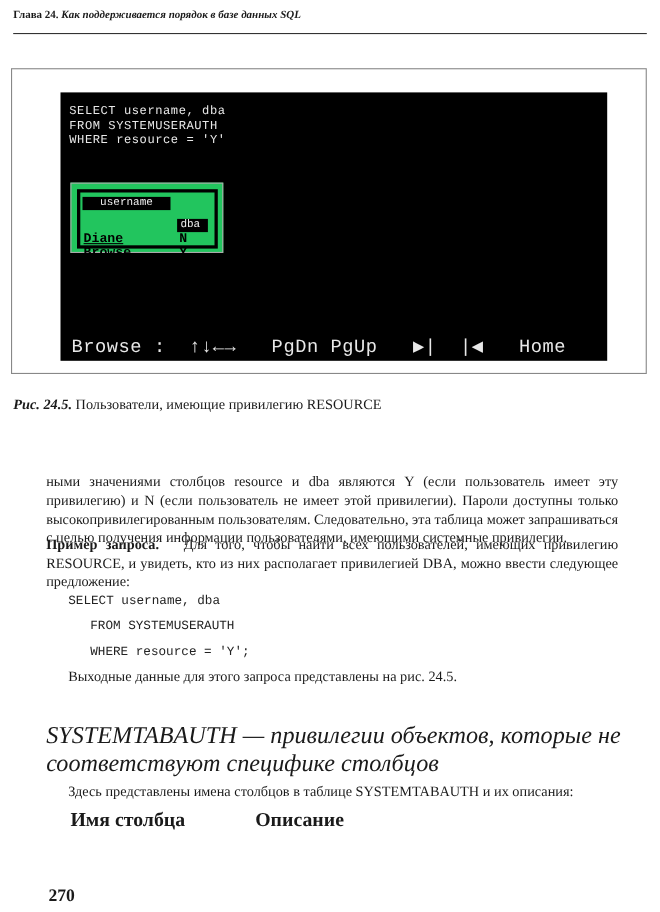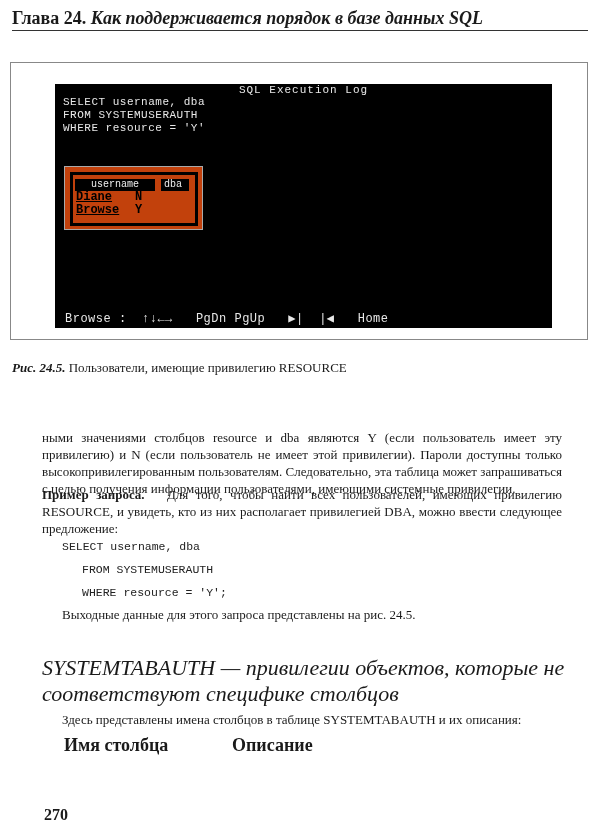--- a/index.html
+++ b/index.html
@@ -1,32 +1,32 @@
 <!DOCTYPE html>
 <html><head>
 <meta charset="utf-8">
 <style>
   html,body{margin:0;padding:0;background:#fff;}
   body{width:600px;height:829px;position:relative;overflow:hidden;font-family:"Liberation Serif",serif;color:#1a1a1a;}
-  .running-head{position:absolute;left:12px;top:8px;font-size:18px;font-weight:bold;}
+  .running-head{position:absolute;left:12px;top:8px;font-size:10px;font-weight:bold;}
   .running-head i{font-style:italic;}
   .head-rule{position:absolute;left:12px;top:30px;width:576px;height:1px;background:#333;}
   .figure-frame{position:absolute;left:10px;top:62px;width:576px;height:276px;border:1px solid #888;background:#fff;}
   .terminal{position:absolute;left:55px;top:84px;width:497px;height:244px;background:#000;color:#ddd;font-family:"Liberation Mono",monospace;}
   .term-title{position:absolute;left:0;right:0;top:0;text-align:center;font-size:11px;letter-spacing:1px;color:#e8e8e8;}
   .term-sql{position:absolute;left:8px;top:12px;font-size:11px;line-height:13px;white-space:pre;color:#e8e8e8;letter-spacing:0.5px;}
-  .result-box{position:absolute;left:9px;top:82px;width:137px;height:62px;background:#c2410c;border:1px solid #aaa;}
+  .result-box{position:absolute;left:9px;top:82px;width:137px;height:62px;background:#22c55e;border:1px solid #aaa;}
   .result-inner{position:absolute;left:5px;top:5px;width:122px;height:48px;border:3px solid #000;}
   .res-head{display:flex;margin:4px 2px 0 2px;}
   .res-head span{background:#000;color:#eee;font-size:10px;padding:0 3px;height:12px;line-height:12px;}
   .res-head .c1{width:74px;text-align:center;margin-right:6px;}
-  .res-head .c2{width:22px;}
+  .res-head .c2{width:22px;margin-top:20px;}
   .res-row{display:flex;margin-left:3px;font-weight:bold;font-size:12px;line-height:13px;color:#000;font-family:"Liberation Mono",monospace;}
-  .res-row .c1{width:59px;text-decoration:underline;}
-  .term-status{position:absolute;left:0;right:0;bottom:2px;font-size:12px;color:#e8e8e8;white-space:pre;padding-left:10px;letter-spacing:0.5px;}
+  .res-row .c1{width:87px;text-decoration:underline;}
+  .term-status{position:absolute;left:0;right:0;bottom:2px;font-size:17px;color:#e8e8e8;white-space:pre;padding-left:10px;letter-spacing:0.5px;}
   .caption{position:absolute;left:12px;top:360px;font-size:13px;}
   .caption b{font-style:italic;}
   .para{position:absolute;left:42px;width:520px;font-size:13px;line-height:17px;text-align:justify;}
   .p1{top:388px;margin-top:41px;}
   .p2{top:486px;}
   .code{position:absolute;font-family:"Liberation Mono",monospace;font-size:11.5px;color:#222;}
   .p3{top:606px;}
   .section-title{position:absolute;left:42px;top:655px;width:540px;font-size:22px;font-weight:normal;font-style:italic;line-height:26px;}
   .p4{top:711px;left:62px;}
   .col-head{position:absolute;top:735px;font-size:18px;font-weight:bold;}
@@ -36,21 +36,20 @@
 <body>
 
 <div class="running-head">
   <span>Глава 24.</span>
   <i>Как поддерживается порядок в базе данных SQL</i>
 </div>
 <div class="head-rule"></div>
 
 <div class="figure-frame"></div>
 <div class="terminal">
-  <div class="term-title">SQL Execution Log</div>
   <div class="term-sql"><div>SELECT username, dba</div><div>FROM SYSTEMUSERAUTH</div><div>WHERE resource = 'Y'</div></div>
   <div class="result-box">
     <div class="result-inner">
       <div class="res-head">
         <span class="c1">username</span>
         <span class="c2">dba</span>
       </div>
       <div class="res-row">
         <span class="c1">Diane</span>
         <span>N</span>

